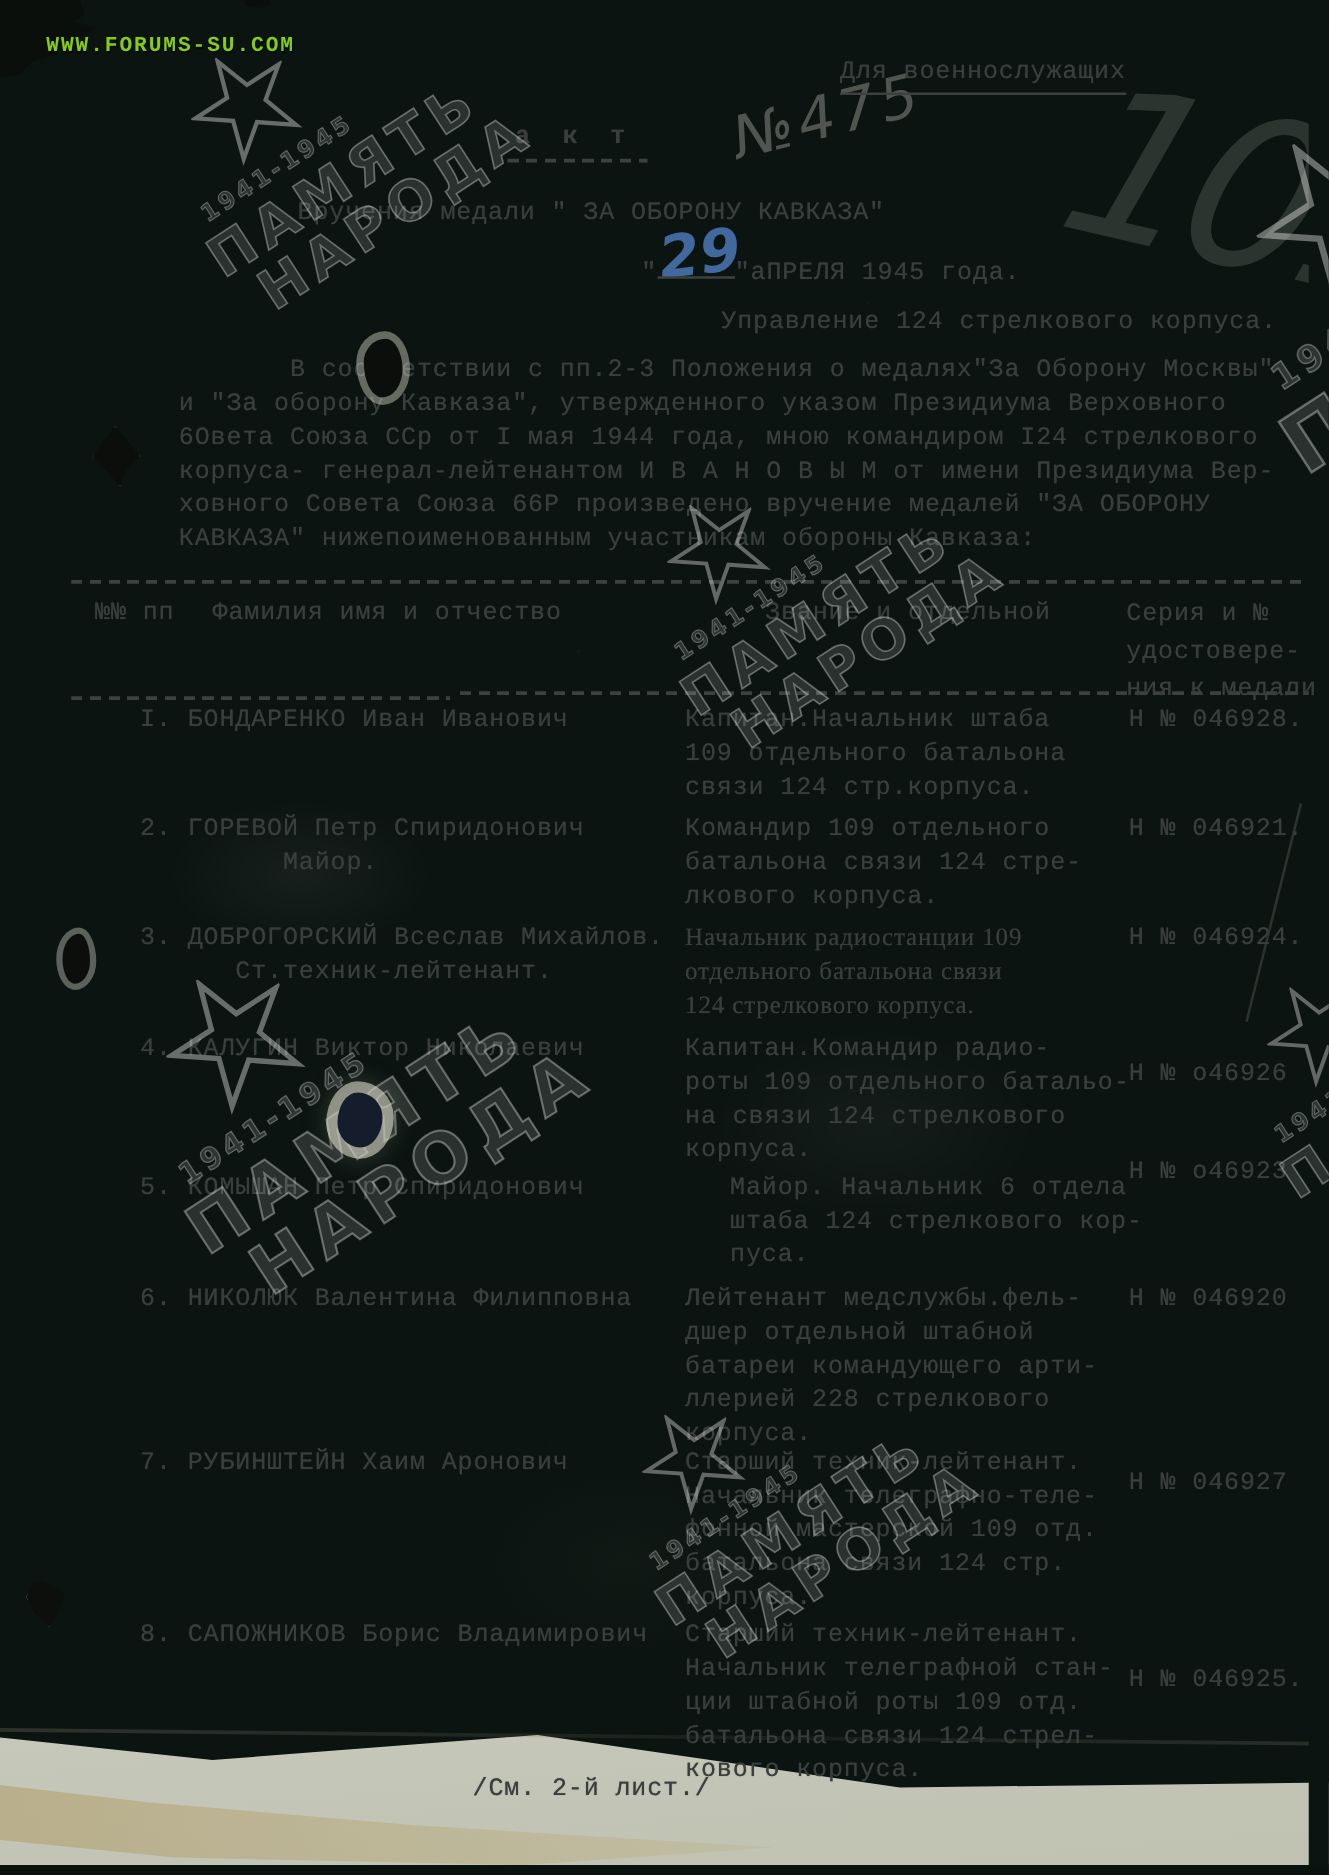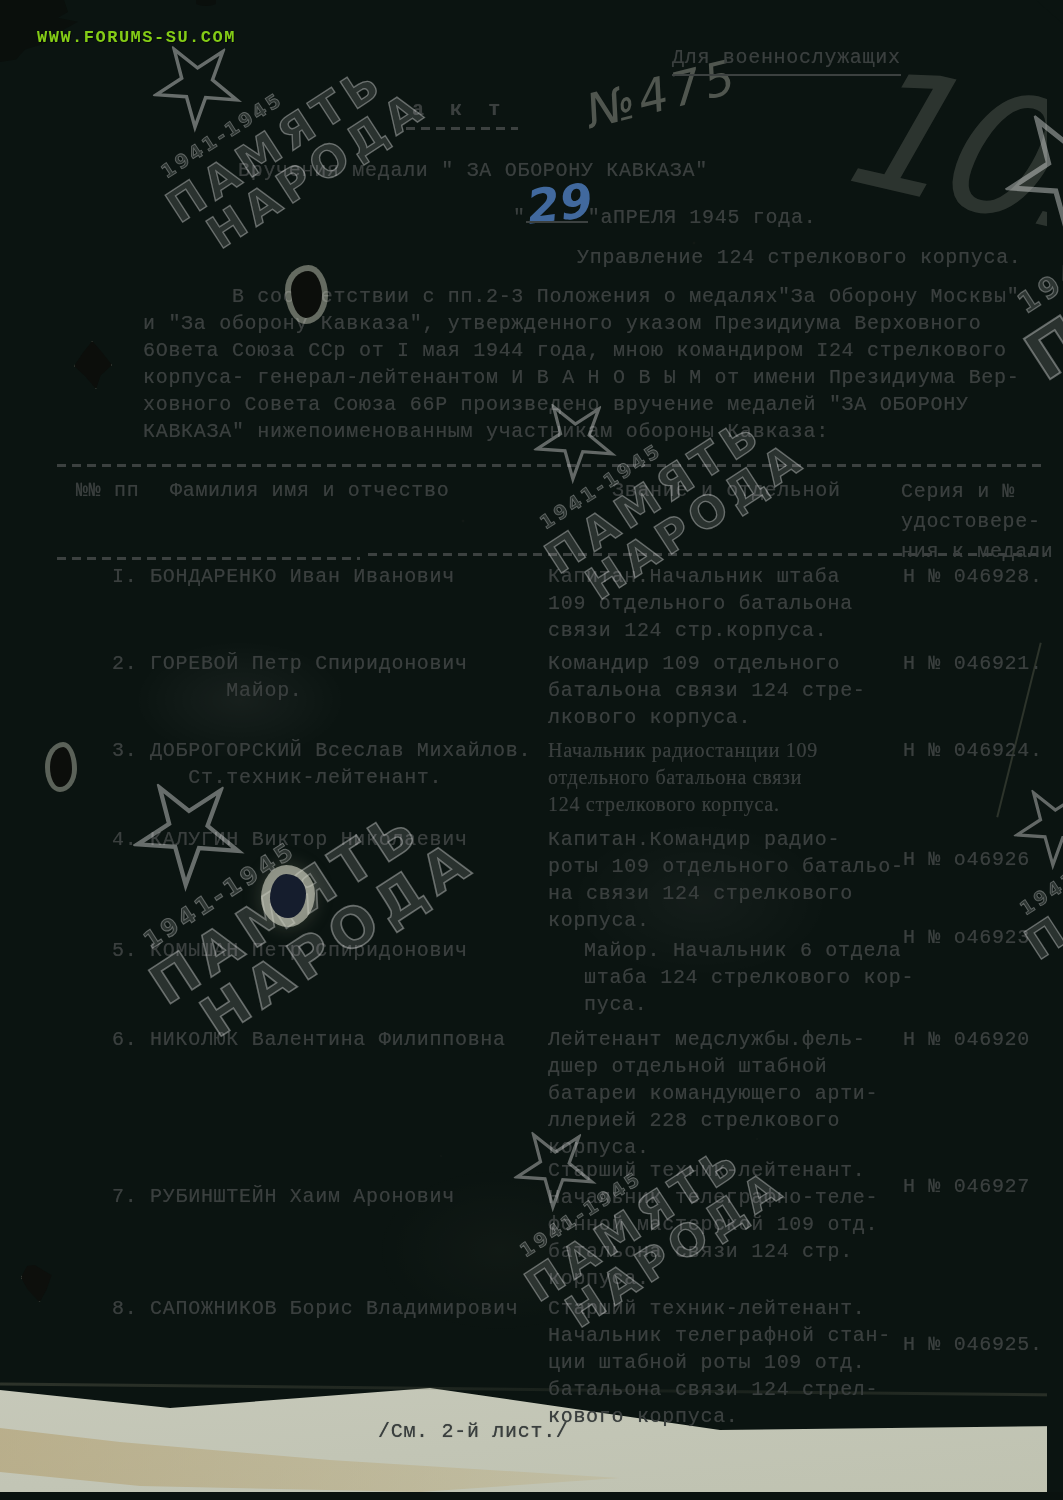--- a/index.html
+++ b/index.html
@@ -184,21 +184,21 @@
 <div class="tw z2" style="left:903px;top:924px;">Н № о46923</div>
 
 <div class="tw z2" style="left:112px;top:1026px;">6. НИКОЛЮК Валентина Филипповна</div>
 <div class="tw z2" style="left:548px;top:1026px;width:370px;">Лейтенант медслужбы.фель-
 дшер отдельной штабной
 батареи командующего арти-
 ллерией 228 стрелкового
 корпуса.</div>
 <div class="tw z2" style="left:903px;top:1026px;">Н № 046920</div>
 
-<div class="tw z2" style="left:112px;top:1157px;margin-top:26px;">7. РУБИНШТЕЙН Хаим Аронович</div>
+<div class="tw z2" style="left:112px;top:1157px;">7. РУБИНШТЕЙН Хаим Аронович</div>
 <div class="tw z2" style="left:548px;top:1157px;width:370px;">Старший техник-лейтенант.
 Начальник телеграфно-теле-
 фонной мастерской 109 отд.
 батальона связи 124 стр.
 корпуса.</div>
 <div class="tw z2" style="left:903px;top:1157px;margin-top:16px;">Н № 046927</div>
 
 <div class="tw z2" style="left:112px;top:1295px;">8. САПОЖНИКОВ Борис Владимирович</div>
 <div class="tw z2" style="left:548px;top:1295px;width:370px;">Старший техник-лейтенант.
 Начальник телеграфной стан-

